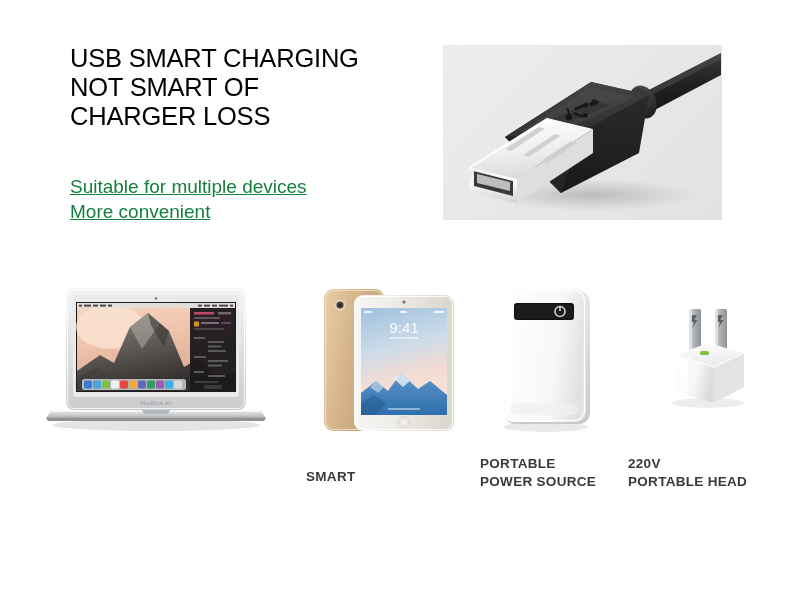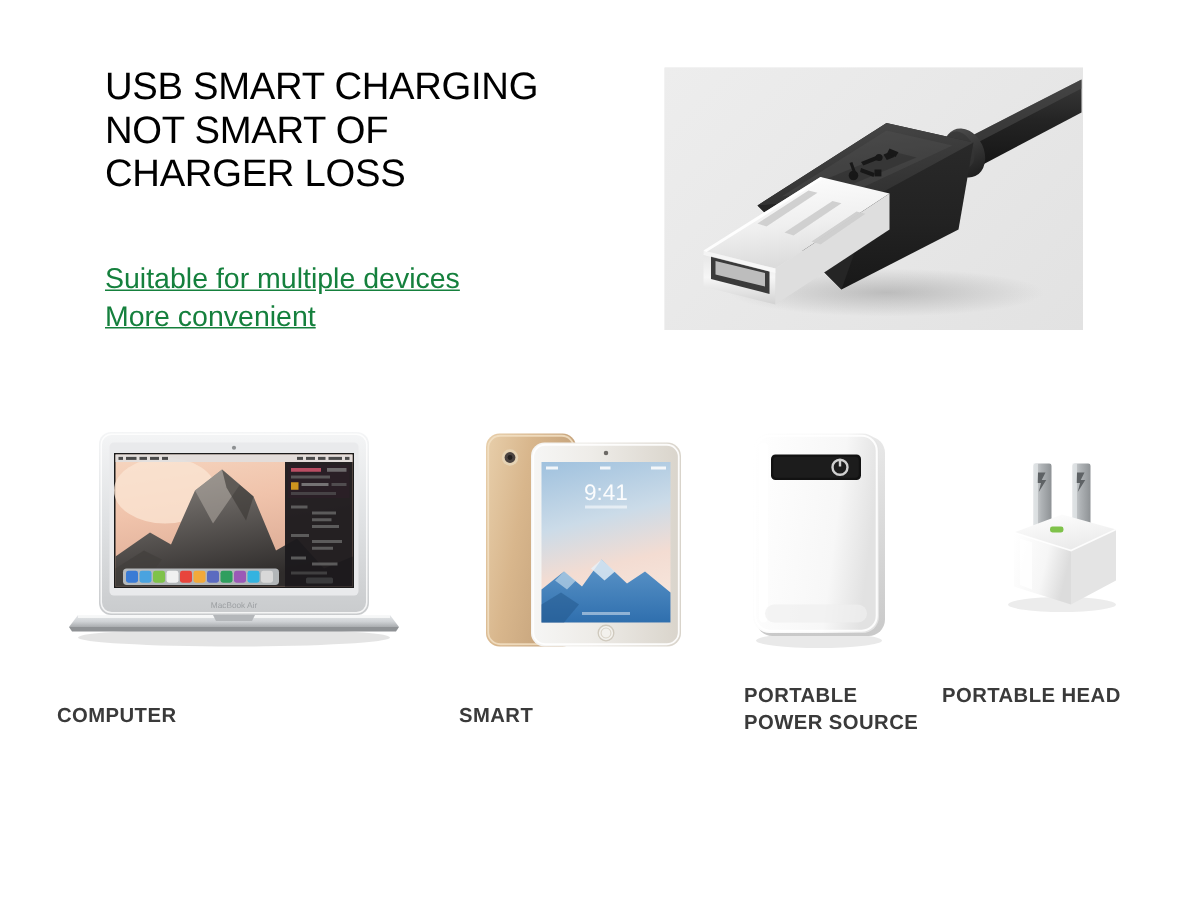--- a/index.html
+++ b/index.html
@@ -89,21 +89,21 @@
     line-height: 18px;
     white-space: nowrap;
   }
   #cell-computer { left: 38px;  width: 236px; }
   #cell-ipad     { left: 306px; width: 160px; }
   #cell-powerbank{ left: 480px; width: 132px; }
   #cell-charger  { left: 628px; width: 160px; }
 
   #cell-computer .device-label-wrap { margin-top: 28px; }
   #cell-ipad .device-label-wrap     { margin-top: 28px; }
-  #cell-powerbank .device-label-wrap{ margin-top: 15px; margin-left: 16px; }
+  #cell-powerbank .device-label-wrap{ margin-top: 15px; }
   #cell-charger .device-label-wrap  { margin-top: 15px; }
 
   .device-svg { position: absolute; left: 0; top: 0; width: 100%; height: 100%; }
 </style>
 </head>
 <body>
 
 <div id="headline-block">
   <div class="headline-line">USB SMART CHARGING</div>
   <div class="headline-line">NOT SMART OF</div>
@@ -320,23 +320,20 @@
         </g>
 
         <text x="118" y="130" font-family="Liberation Sans, sans-serif" font-size="5.5" fill="#9da0a3" text-anchor="middle">MacBook Air</text>
 
         <path d="M14,135 L222,135 L228,143 L8,143 Z" fill="url(#gBase)"></path>
         <path d="M14,135 L222,135 L222,137 L14,137 Z" fill="#ffffff" opacity="0.7"></path>
         <path d="M104,135 L132,135 L130,139 L106,139 Z" fill="#b4b7ba"></path>
         <path d="M8,143 L228,143 L226,146 L10,146 Z" fill="#8f9295"></path>
       </svg>
     </div>
-    <div class="device-label-wrap">
-      <div class="device-label">COMPUTER</div>
-    </div>
   </div>
 
   <div class="device-cell" id="cell-ipad">
     <div class="device-art">
       <svg class="device-svg" viewBox="0 0 160 165">
         <defs>
           <linearGradient id="gGoldBack" x1="0" y1="0" x2="1" y2="0.4">
             <stop offset="0%" stop-color="#e8cfab"></stop>
             <stop offset="45%" stop-color="#d8b68c"></stop>
             <stop offset="100%" stop-color="#c2a079"></stop>
@@ -482,17 +479,18 @@
 
           <path d="M52,84 L60,86.5 L60,118 L52,115 Z" fill="#ffffff" opacity="0.8"></path>
 
           <rect x="72" y="76" width="9" height="4" rx="1.6" fill="#7fc24a"></rect>
 
           <path d="M48,80 L86,92 L116,78" fill="none" stroke="#ffffff" stroke-width="1.2" opacity="0.85"></path>
         </g>
       </svg>
     </div>
     <div class="device-label-wrap">
+      <div class="device-label">220V</div>
       <div class="device-label">PORTABLE HEAD</div>
     </div>
   </div>
 
 </div>
 
 </body></html>

